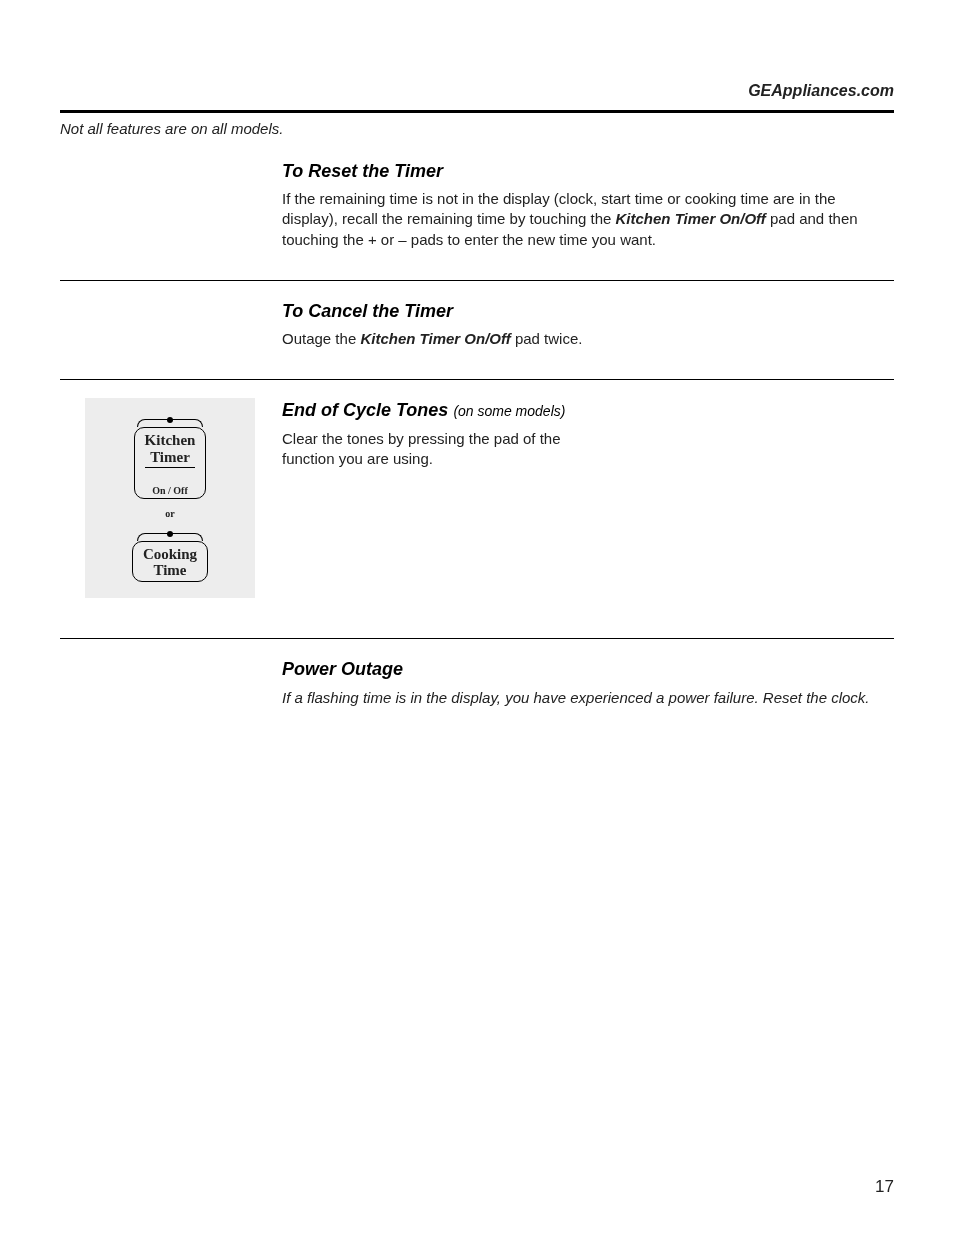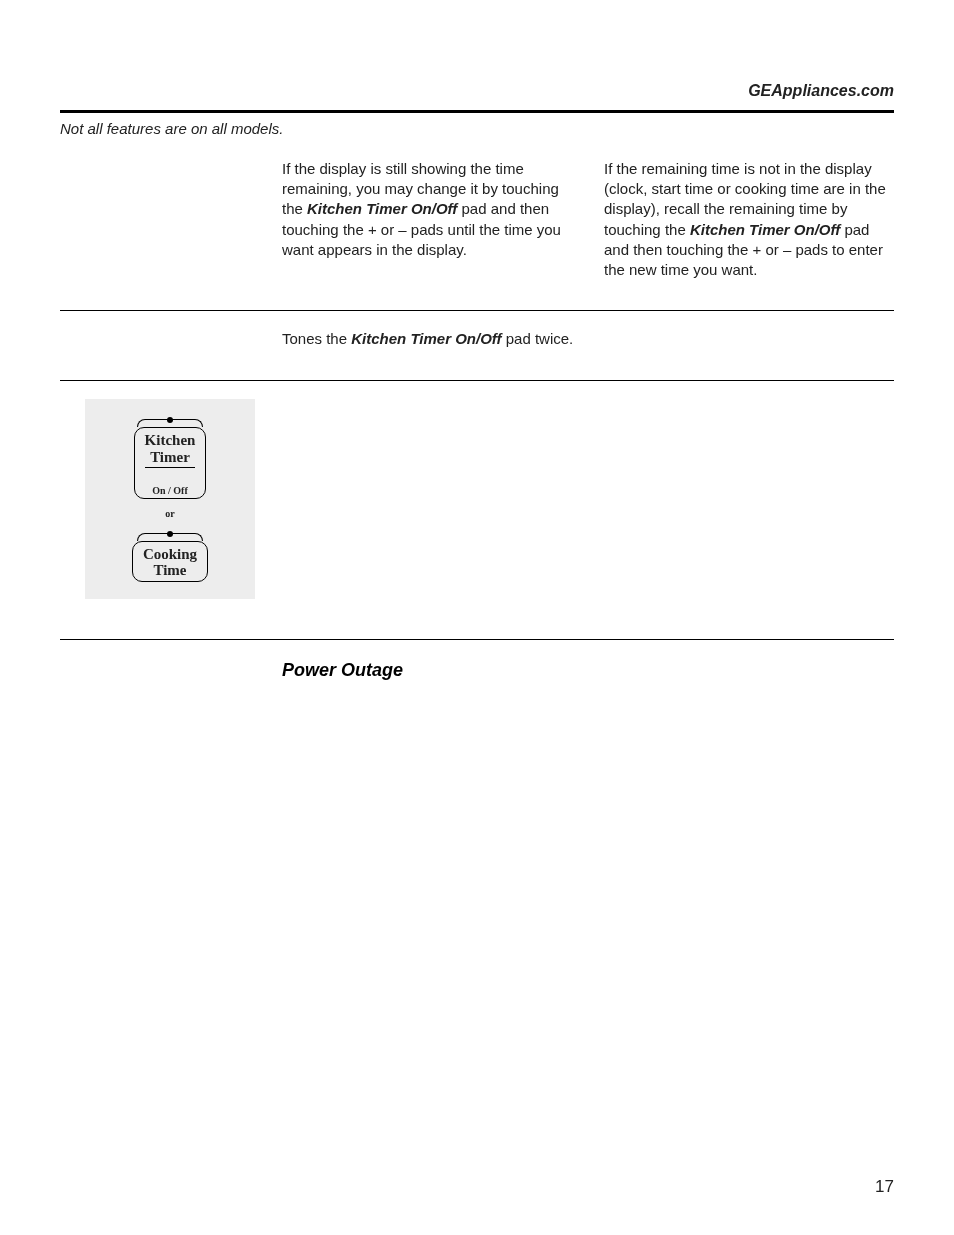--- a/index.html
+++ b/index.html
@@ -132,37 +132,36 @@
 
 <div class="header">
   <span>GEAppliances.com</span>
 </div>
 <hr class="hr-thick">
 
 <div class="note">Not all features are on all models.</div>
 
 <div class="section section-block">
   <div class="section-inner">
+    <div class="section-title">To Reset the Timer</div>
     <div class="cols">
       <div class="col body-text">
-        <span>If the display is still showing the time remaining, you may change it by touching the </span><span class="bold">Kitchen Timer On/Off</span><span> pad and then touching the + or – pads until the time you want appears in the display.</span>
-      </div>
-      <div class="col body-text">
         <span>If the remaining time is not in the display (clock, start time or cooking time are in the display), recall the remaining time by touching the </span><span class="bold">Kitchen Timer On/Off</span><span> pad and then touching the + or – pads to enter the new time you want.</span>
       </div>
     </div>
   </div>
 </div>
 
 <hr class="hr-thin">
 
 <div class="section section-block" style="margin-top:18px;">
   <div class="section-inner">
+    <div class="section-title">To Cancel the Timer</div>
     <div class="body-text">
-      <span>Tones the </span><span class="bold">Kitchen Timer On/Off</span><span> pad twice.</span>
+      <span>Outage the </span><span class="bold">Kitchen Timer On/Off</span><span> pad twice.</span>
     </div>
   </div>
 </div>
 
 <hr class="hr-thin">
 
 <div class="section section-block fig-row" style="margin-top:18px; min-height:210px;">
   <div class="figure">
     <div class="pad">
       <div class="pad-top">
@@ -178,25 +177,37 @@
     <div class="pad">
       <div class="pad-top">
           <div class="pad-top-arc"></div>
         </div>
       <div class="pad-box">
         <span>Cooking</span><br>
         <span>Time</span>
       </div>
     </div>
   </div>
+  <div class="section-inner">
+    <div class="section-title">
+      <span>End of Cycle Tones </span><span class="sub">(on some models)</span>
+    </div>
+    <div class="cols">
+      <div class="col body-text">Clear the tones by pressing the pad of the function you are using.</div>
+      <div class="col"></div>
+    </div>
+  </div>
 </div>
 
 <hr class="hr-thin">
 
 <div class="section section-block" style="margin-top:18px;">
   <div class="section-inner">
     <div class="section-title">Power Outage</div>
     <div class="cols">
+      <div class="col body-text">
+        <span class="italic">If a flashing time is in the display, you have experienced a power failure. Reset the clock.</span>
+      </div>
     </div>
   </div>
 </div>
 
 <div class="page-num">17</div>
 
 </body></html>

